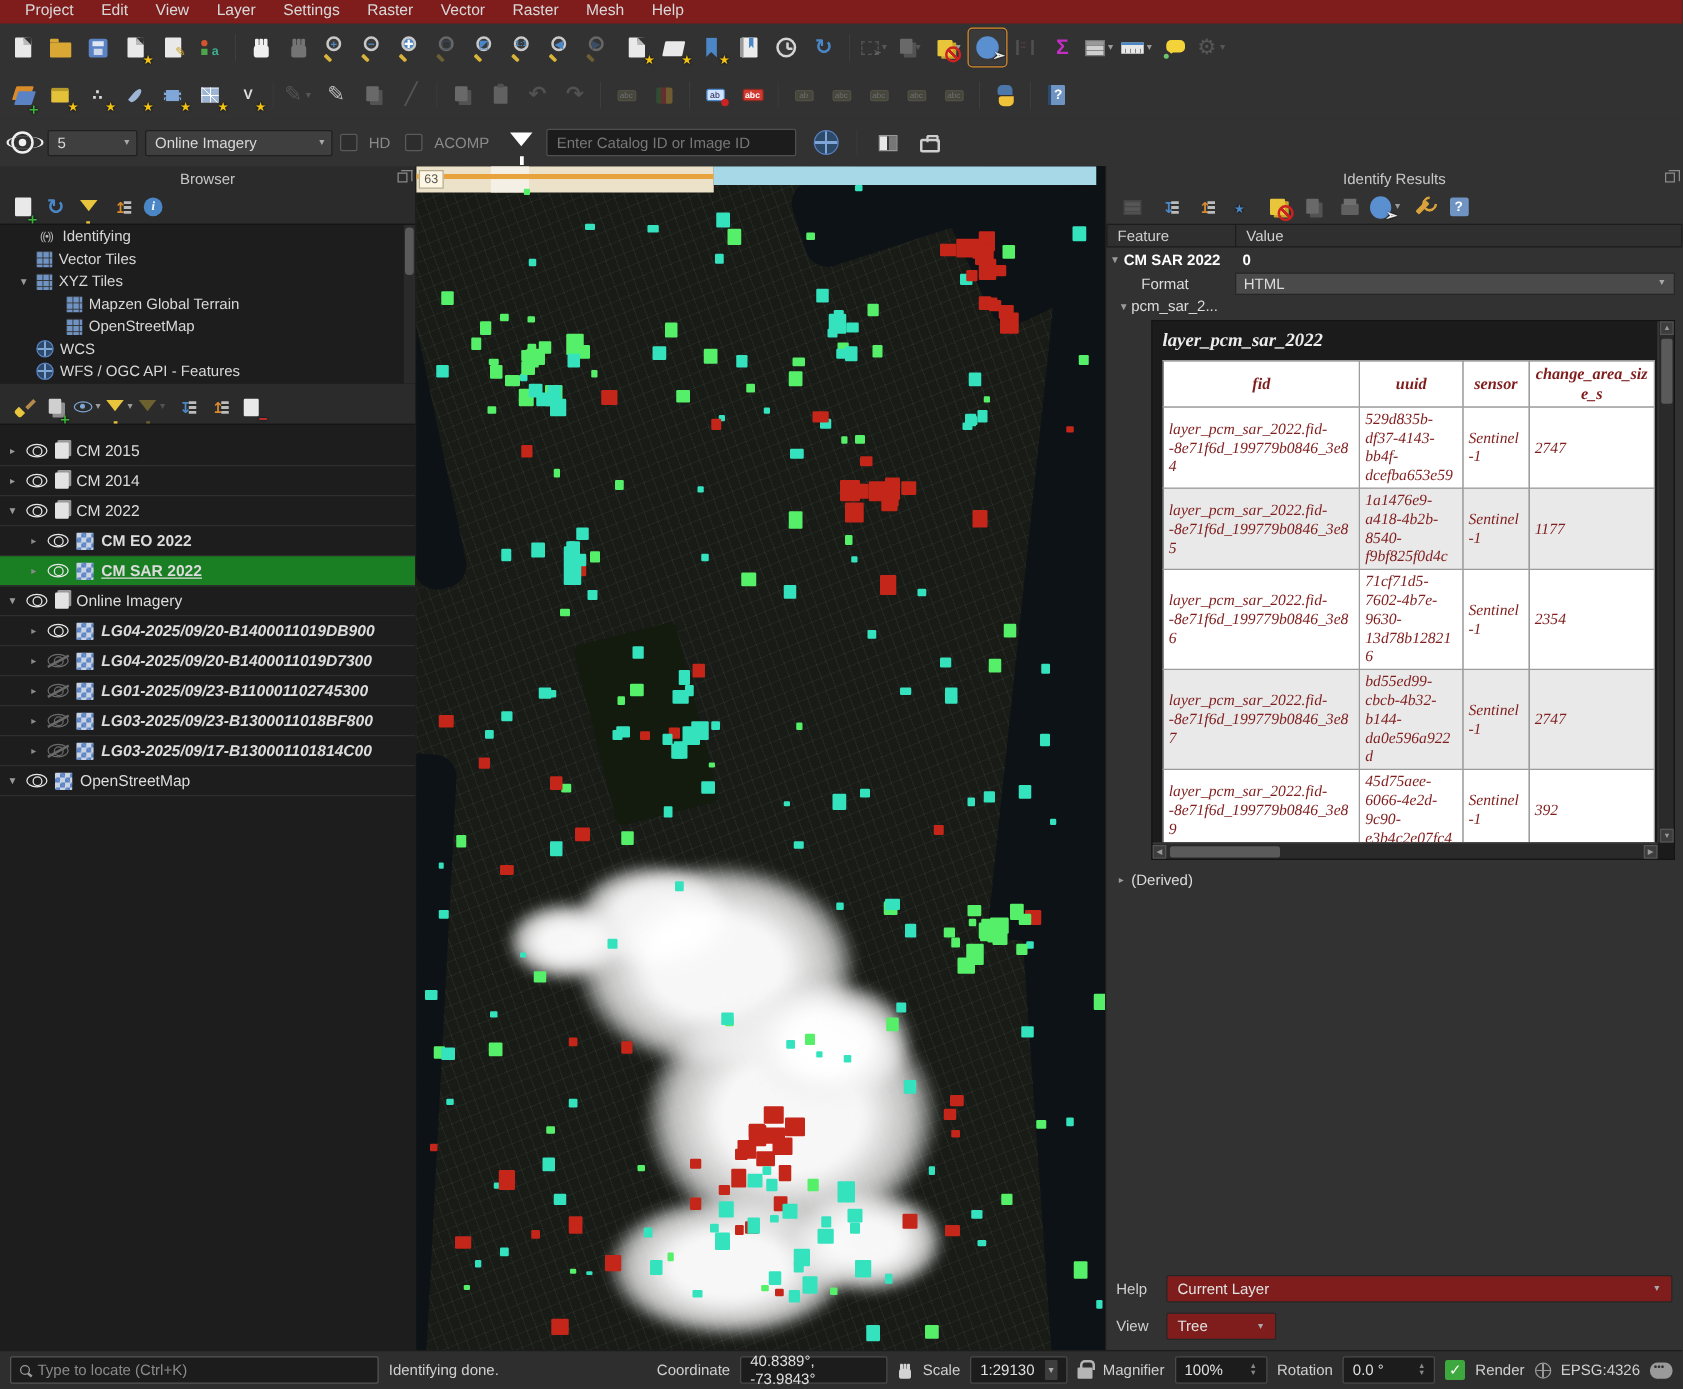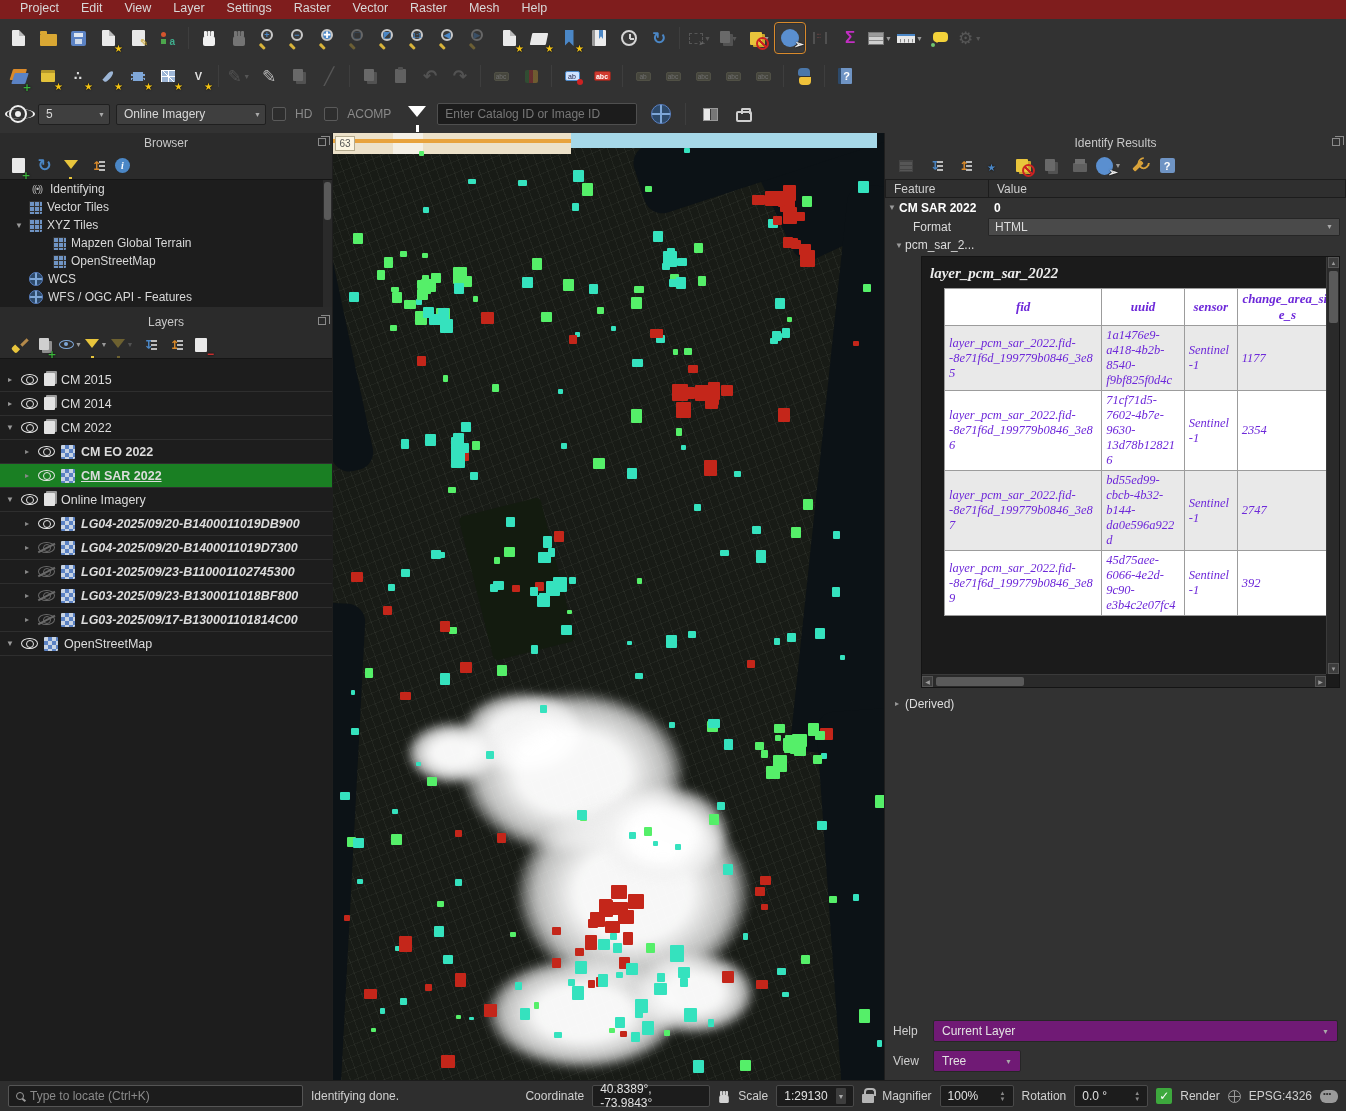--- a/index.html
+++ b/index.html
@@ -189,31 +189,31 @@
   .irow { display:flex; align-items:center; height:19px; flex:none; color:#dcdcdc; }
   .irow .exp { width:14px; text-align:center; font-size:8px; color:#9a9a9a; flex:none; }
   .irow .fname { width:89px; flex:none; }
   .irow .fval { flex:1; padding-left:6px; }
   .irow.boldrow .fname, .irow.boldrow .fval { font-weight:bold; color:#fff; }
   .fmt-combo { height:18px; margin:1px 6px 1px 0; background:#4a4a4a; border:1px solid #262626; border-radius:1px; display:flex; align-items:center; padding:0 6px; color:#dcdcdc; flex:1; }
   .fmt-combo .ca { margin-left:auto; font-size:7px; color:#aaa; }
   .htmlframe { margin:2px 6px 0 36px; height:432px; flex:none; background:#1b1b1b; border:1px solid #141414; position:relative; overflow:hidden; }
   .hf-content { position:absolute; left:0; top:0; right:13px; bottom:13px; padding:8px 2px 0 8px; overflow:hidden;font-style:italic; }
   .hf-title { font-family:"Liberation Serif","DejaVu Serif",serif; font-weight:bold; font-size:15px; color:#ececec; margin-bottom:6px; }
-  table.htable { border-collapse:collapse; width:100%; font-family:"Liberation Serif","DejaVu Serif",serif; font-size:12.5px; color:#6d28d9; table-layout:fixed;margin-left:14px; }
+  table.htable { border-collapse:collapse; width:100%; font-family:"Liberation Serif","DejaVu Serif",serif; font-size:12.5px; color:#7f1d1d; table-layout:fixed; }
   table.htable th, table.htable td { border:1px solid #9c9c9c; background:#fff; padding:2px 4px; vertical-align:middle; overflow-wrap:anywhere; }
   table.htable th { font-weight:bold; text-align:center; font-size:13px; }
   table.htable tr.alt td { background:#e9e9e9; }
   .sb-v { position:absolute; right:0; top:0; bottom:13px; width:13px; background:#2a2a2a; border-left:1px solid #3a3a3a; }
   .sb-h { position:absolute; left:0; right:13px; bottom:0; height:13px; background:#2a2a2a; border-top:1px solid #3a3a3a; }
   .sb-btn { position:absolute; width:11px; height:11px; background:#3d3d3d; border:1px solid #555; color:#999; font-size:6px; display:flex; align-items:center; justify-content:center; }
   .sb-thumbv { position:absolute; left:2px; width:9px; background:#5a5a5a; border-radius:2px; }
   .sb-thumbh { position:absolute; top:2px; height:9px; background:#5a5a5a; border-radius:2px; }
   .modrow { display:flex; align-items:center; flex:none; margin:4px 8px; gap:10px; color:#cfcfcf; }
-  .modrow .mc { height:22px; background:#701a75; border:1px solid #262626; border-radius:2px; display:flex; align-items:center; padding:0 8px; color:#e2e2e2; }
+  .modrow .mc { height:22px; background:#7f1d1d; border:1px solid #262626; border-radius:2px; display:flex; align-items:center; padding:0 8px; color:#e2e2e2; }
   .modrow .ca { margin-left:auto; font-size:7px; color:#aaa; padding-left:8px; }
 
   
   .statusbar { height:31px; flex:none; display:flex; align-items:center; gap:8px; background:#2e2e2e; border-top:1px solid #1c1c1c; padding:0 8px; color:#cfcfcf; }
   .locate { width:295px; height:22px; background:#1c1c1c; border:1px solid #555; border-radius:2px; display:flex; align-items:center; gap:6px; padding:0 7px; color:#8a8a8a; }
   .lens-sm { width:8px; height:8px; border:1.6px solid #9a9a9a; border-radius:50%; position:relative; flex:none; }
   .lens-sm::after { content:""; position:absolute; right:-3px; bottom:-2px; width:4px; height:1.6px; background:#9a9a9a; transform:rotate(40deg); }
   .sb-field { height:22px; background:#1c1c1c; border:1px solid #4a4a4a; border-radius:2px; display:flex; align-items:center; padding:0 7px; color:#e0e0e0; }
   .spin { display:flex; flex-direction:column; justify-content:center; margin-left:8px; color:#888; font-size:6px; line-height:6px; }
   .sb-combo-arrow { margin-left:8px; width:13px; height:16px; background:#3d3d3d; border-radius:1px; color:#aaa; font-size:7px; display:flex; align-items:center; justify-content:center; }
@@ -570,24 +570,20 @@
               <span class="texp"></span>
               <span class="ic ic-globe"></span>
               <span>WFS / OGC API - Features</span>
             </div>
           </div>
         <div class="vscroll">
             <div class="thumb" style="top:2px; height:38px;"></div>
           </div>
       </div>
       <div class="splitter"></div>
-      <div class="panel-title">
-        <span>Layers</span>
-          <span class="float-ic"></span>
-      </div>
       <div class="ptoolbar">
           <div class="tb">
             <span class="ic ic-brush"></span>
           </div>
           <div class="tb">
             <span class="ic ic-groupplus"></span>
             <span class="badge badge-plus">＋</span>
           </div>
           <div class="tb">
             <span class="ic ic-eyeblue"></span>
@@ -1084,20 +1080,26 @@
           <table class="htable" id="htmltable">
               <thead>
                 <tr>
                   <th style="width: 40%;">fid</th>
                   <th style="width: 21%;">uuid</th>
                   <th style="width: 13.5%;">sensor</th>
                   <th style="width: 25.5%;">change_area_size_s</th>
                 </tr>
               </thead>
               <tbody>
+                <tr>
+                  <td>layer_pcm_sar_2022.fid--8e71f6d_199779b0846_3e84</td>
+                  <td>529d835b-df37-4143-bb4f-dcefba653e59</td>
+                  <td>Sentinel-1</td>
+                  <td>2747</td>
+                </tr>
                 <tr class="alt">
                   <td>layer_pcm_sar_2022.fid--8e71f6d_199779b0846_3e85</td>
                   <td>1a1476e9-a418-4b2b-8540-f9bf825f0d4c</td>
                   <td>Sentinel-1</td>
                   <td>1177</td>
                 </tr>
                 <tr>
                   <td>layer_pcm_sar_2022.fid--8e71f6d_199779b0846_3e86</td>
                   <td>71cf71d5-7602-4b7e-9630-13d78b128216</td>
                   <td>Sentinel-1</td>

